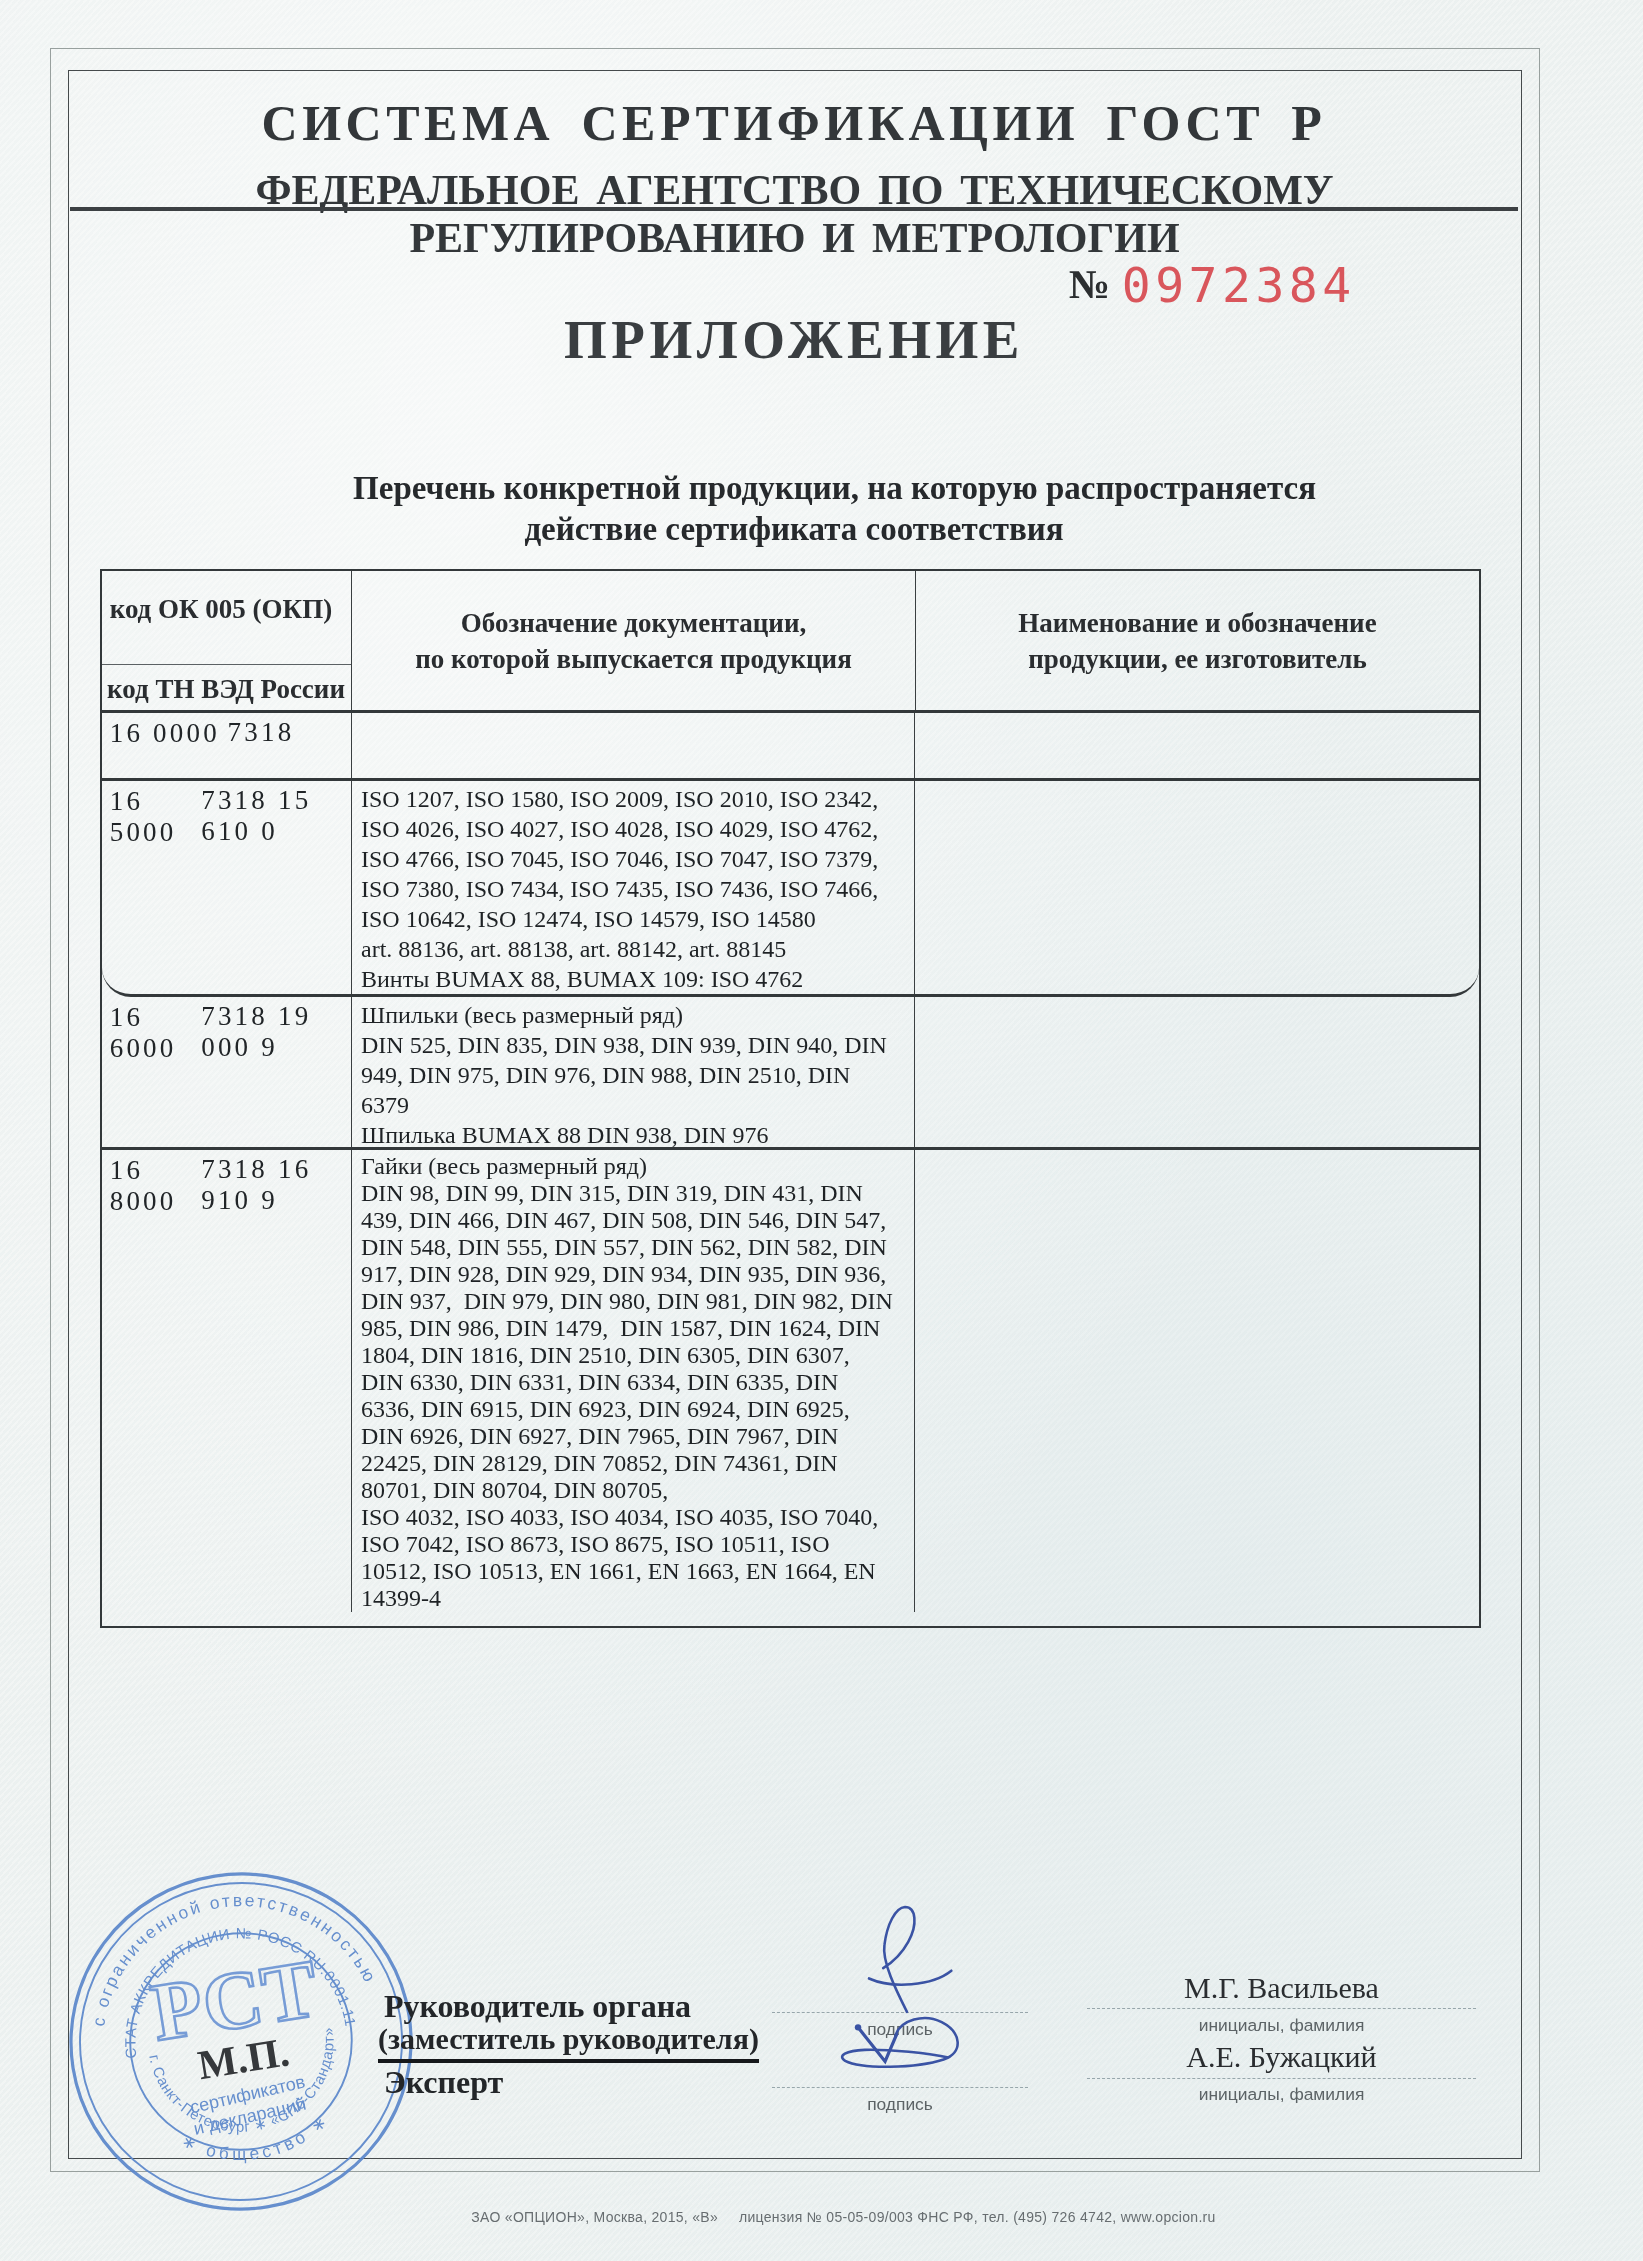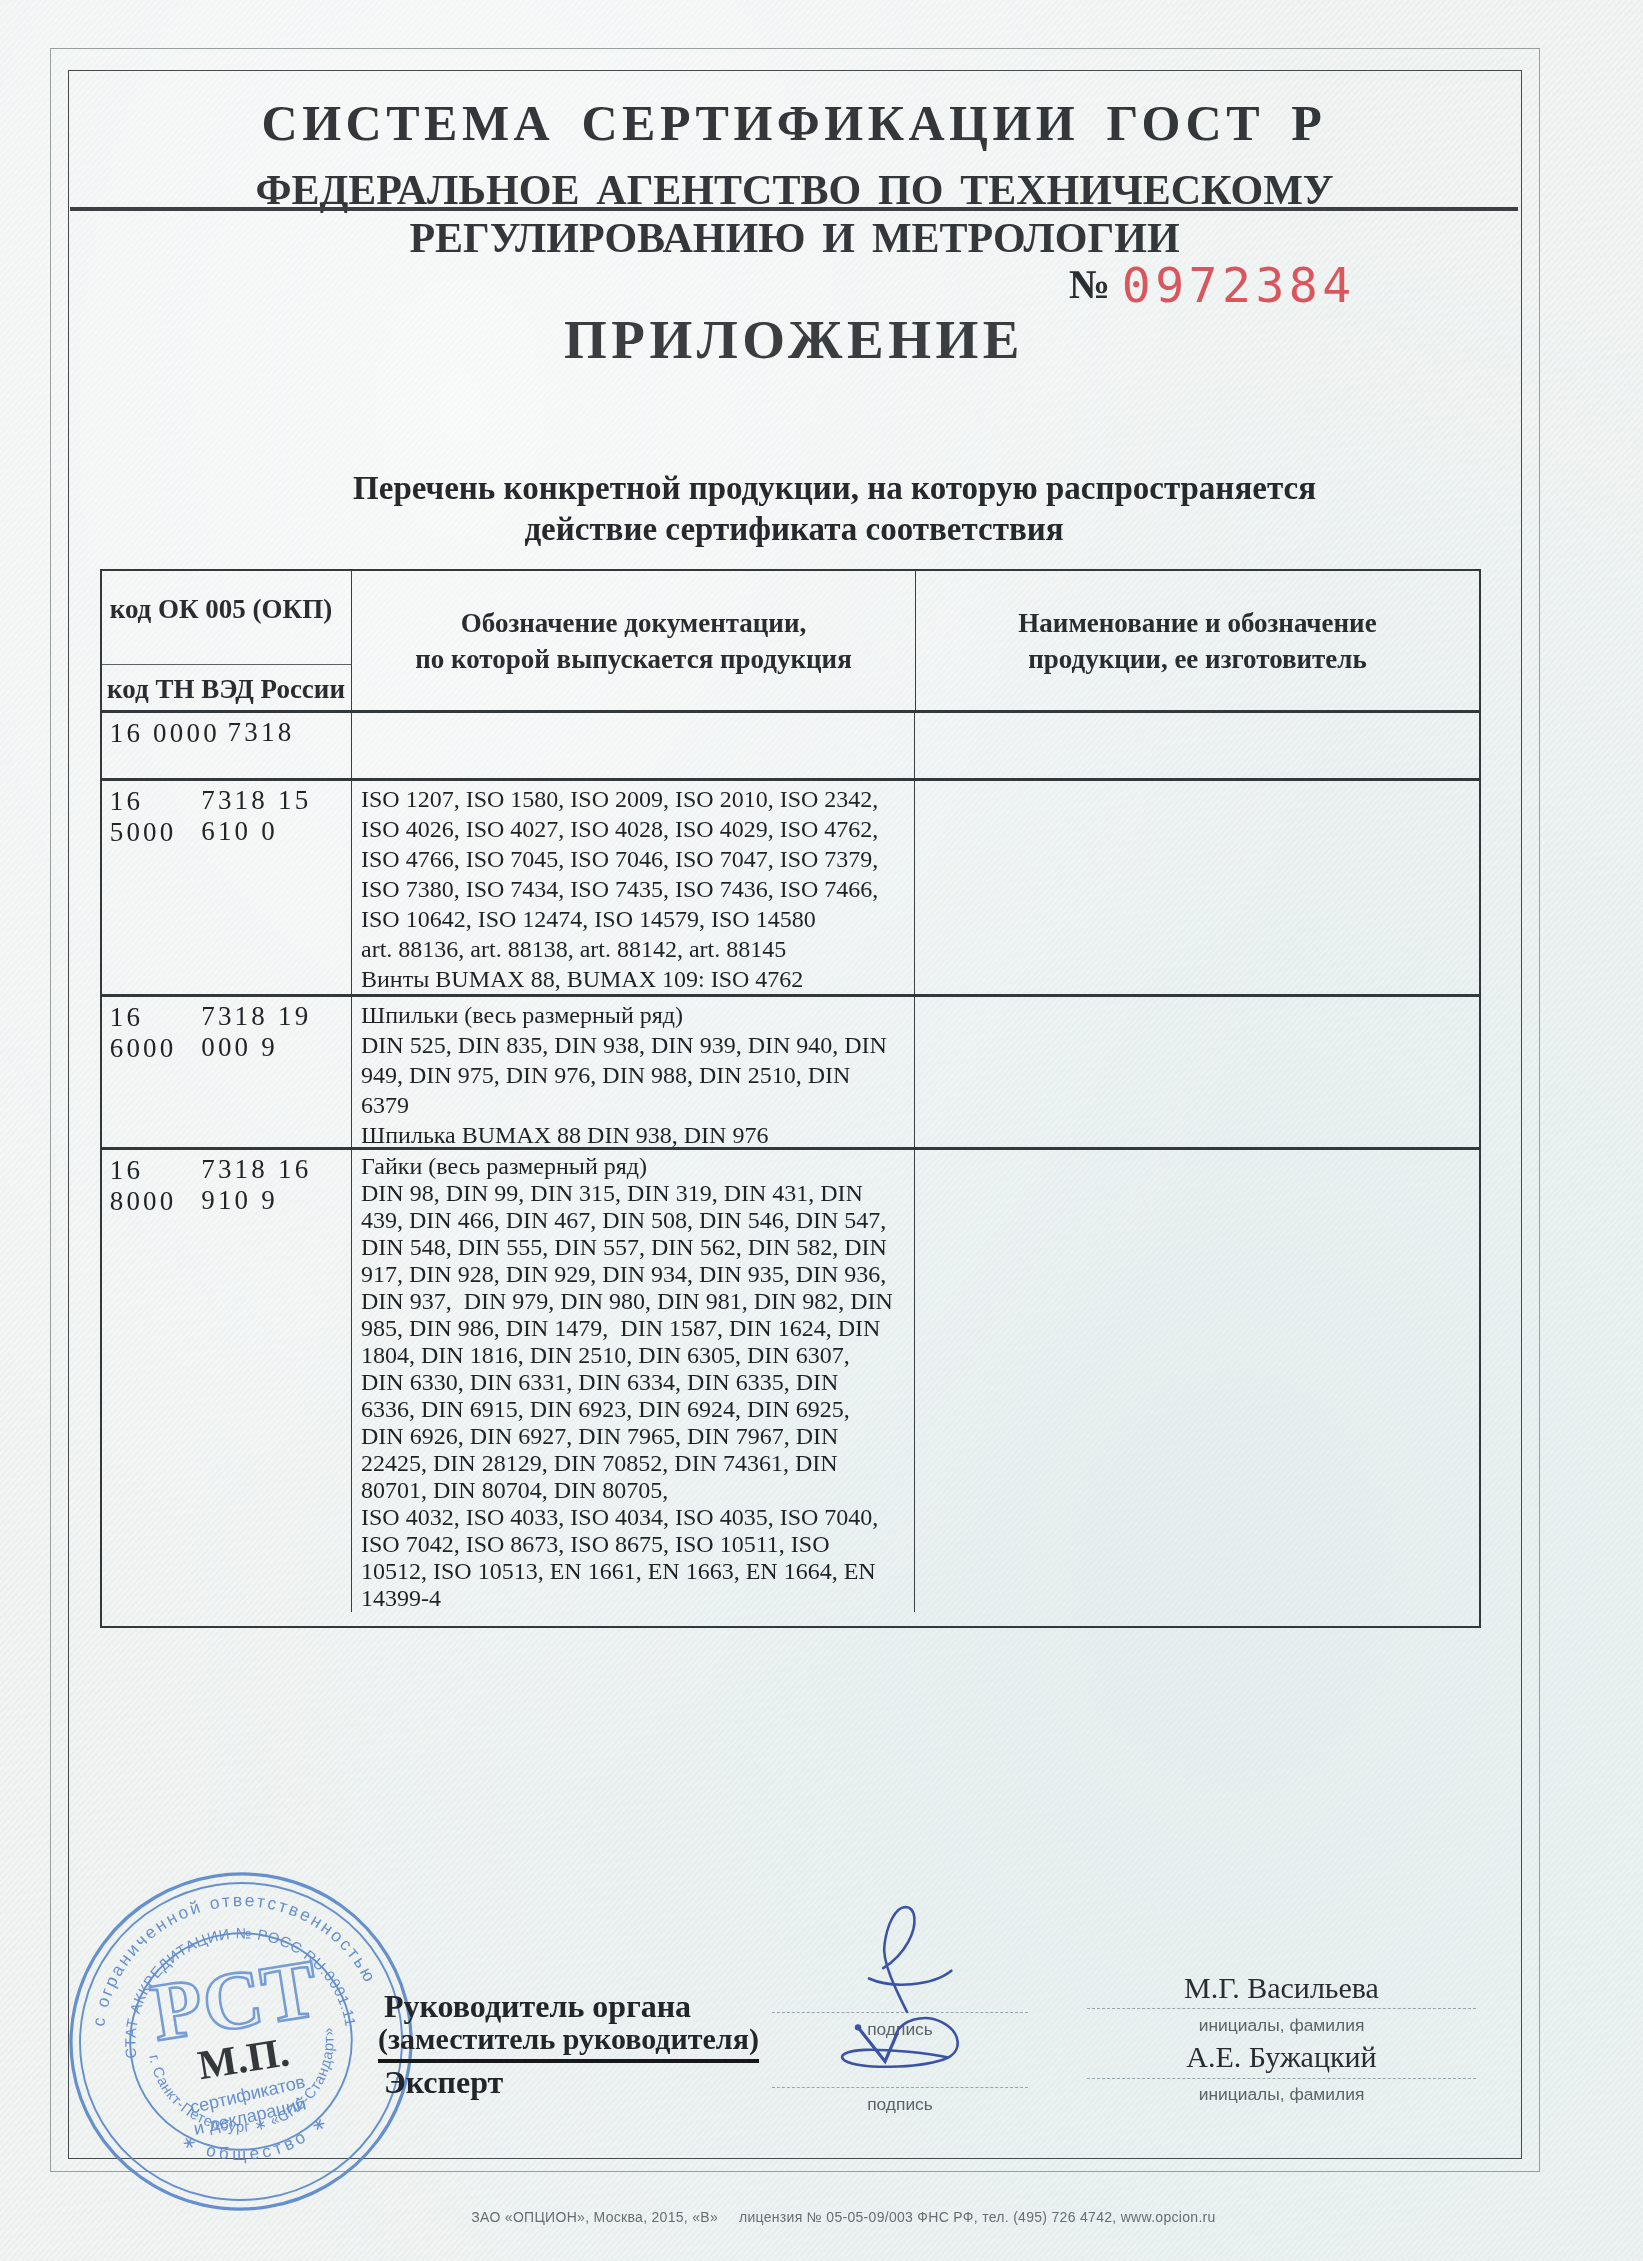--- a/index.html
+++ b/index.html
@@ -30,21 +30,21 @@
   .desc1{position:absolute;left:68px;top:470px;width:1248px;text-align:right;font-size:33px;font-weight:bold;color:#26292c;}
   .desc2{position:absolute;left:68px;top:511px;width:1452px;text-align:center;font-size:33px;font-weight:bold;color:#26292c;}
 
   .ctable{position:absolute;left:100px;top:569px;width:1381px;height:1059px;border:2.6px solid #33383a;box-sizing:border-box;}
   .trow{display:flex;width:100%;box-sizing:border-box;border-bottom:3.2px solid #33383a;}
   .trow:last-child{border-bottom:none;}
   .tcell{box-sizing:border-box;border-right:1.9px solid #3a3f41;overflow:hidden;}
   .tcell:last-child{border-right:none;}
   .c1{width:250px;} .c2{width:563px;} .c3{flex:1;}
   .thead-row{height:142px;}
-  .r1{height:68px;} .r2{height:216px;} .r3{height:153px;} .r4{flex:1;}
+  .r1{height:68px;} .r2{height:216px;border-radius:29px;} .r3{height:153px;} .r4{flex:1;}
   .hdr-c1{display:flex;flex-direction:column;}
   .hdr-c1 .half1{height:98px;box-sizing:border-box;border-bottom:1.3px solid #5b6164;
      font-size:27px;font-weight:bold;padding:23px 0 0 7.7px;color:#2a2d30;}
   .hdr-c1 .half2{flex:1;font-size:27px;font-weight:bold;padding:9px 0 0 5.1px;color:#2a2d30;display:flex;align-items:flex-end;padding-bottom:5.1px;}
   .hdr-ctext{display:flex;align-items:center;justify-content:center;text-align:center;
      font-size:27px;font-weight:bold;line-height:36px;color:#2a2d30;white-space:pre-line;}
   .code-cell{display:flex;flex-direction:row;font-size:27px;letter-spacing:3.2px;color:#212528;}
   .code-cell .okp{padding:5.1px 0 2.6px 7.7px;}
   .code-cell .dotline{border-top:1.9px dashed #8b9ba1;margin:0;}
   .code-cell .tnved{padding:3.9px 0 0 7.7px;}

